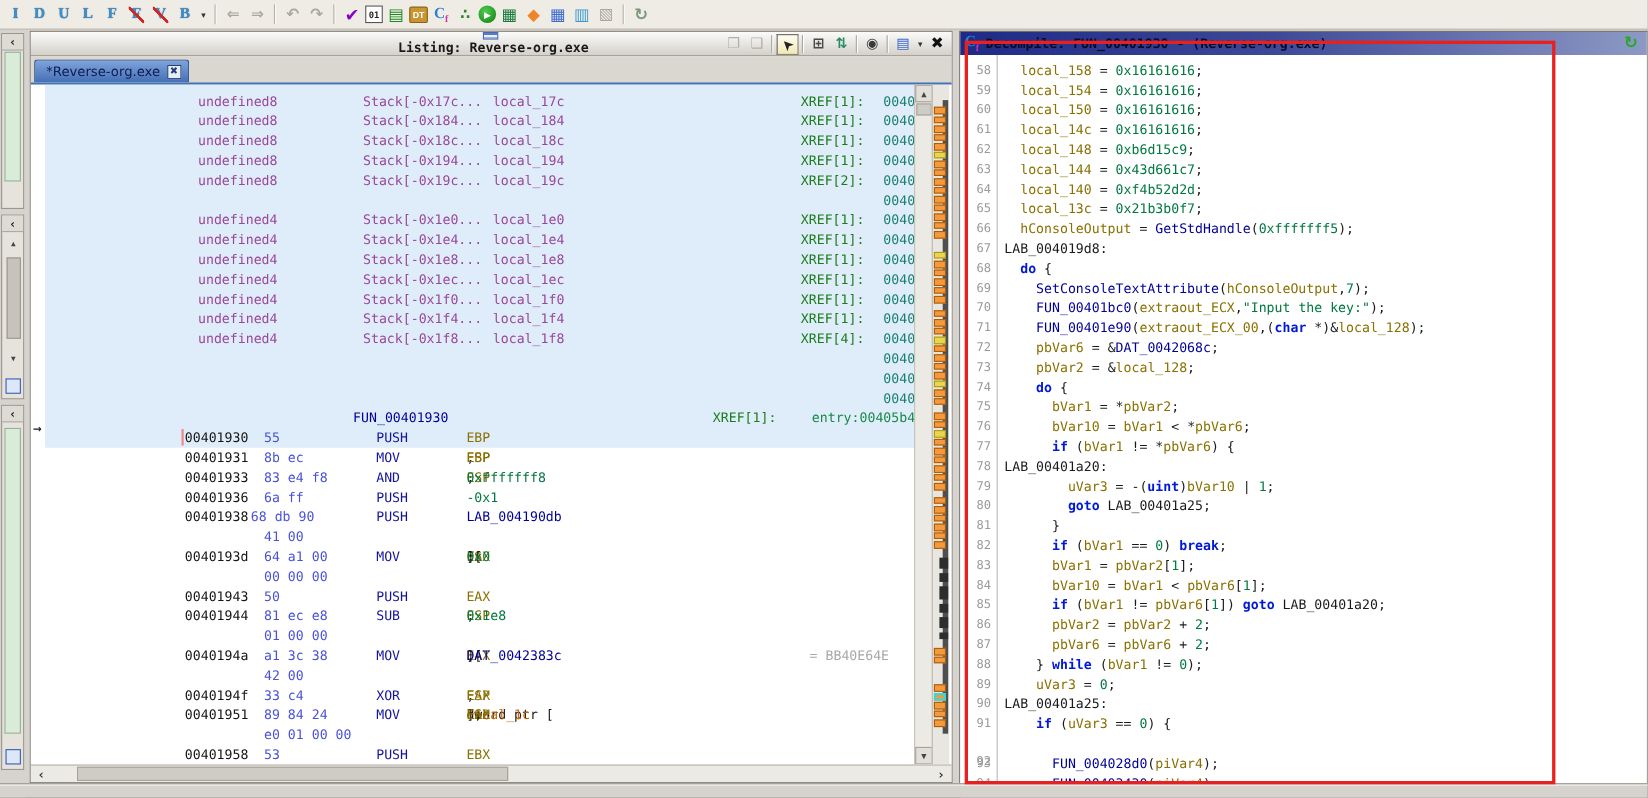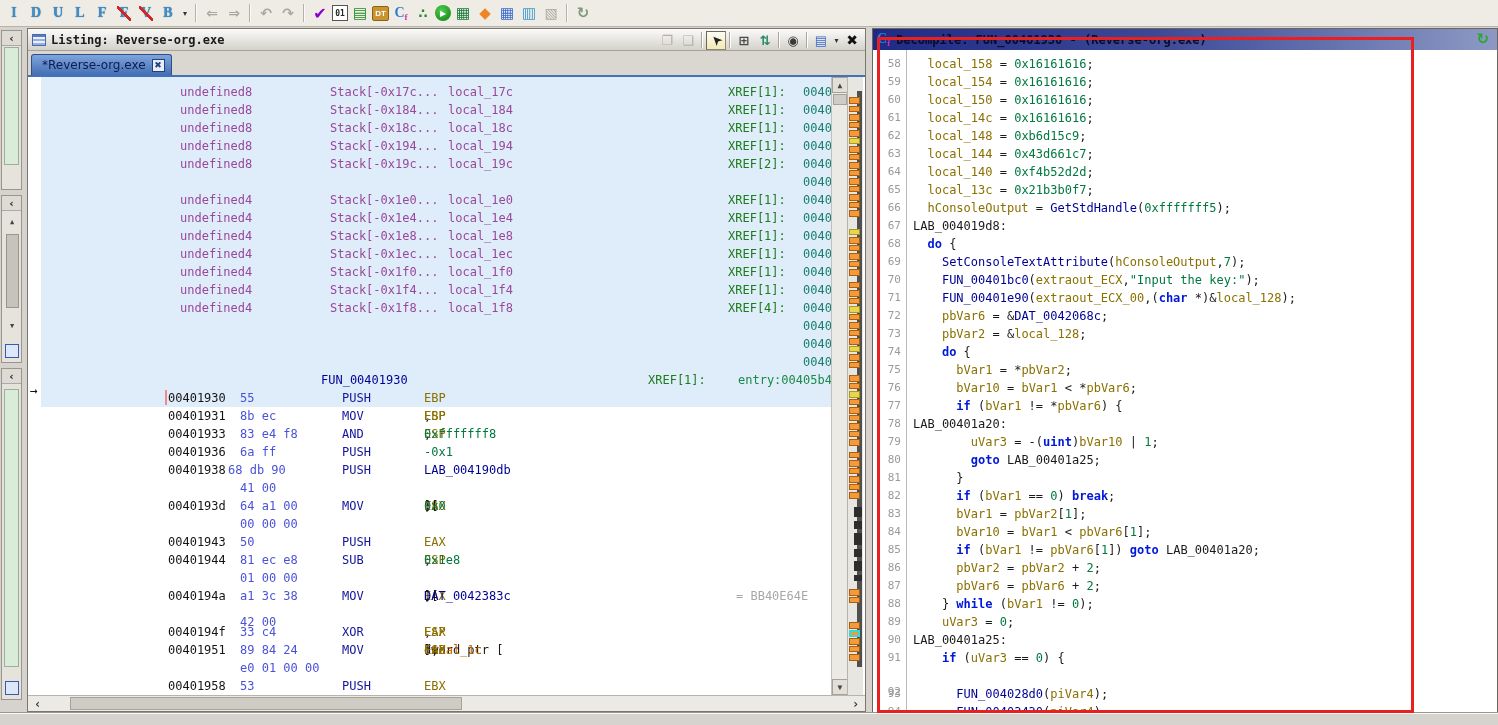--- a/index.html
+++ b/index.html
@@ -41,21 +41,21 @@
   .spdoc{position:absolute;left:3px;width:14px;height:14px;background:#dce8fa;border:1px solid #3a5ab0;}
   .sparrow{position:absolute;left:3px;width:14px;text-align:center;font-size:9px;color:#444;}
   .spthumb{position:absolute;left:4px;width:13px;background:#c6c3bc;border:1px solid #9a968c;}
 
   
   .listing{position:absolute;left:27px;top:28px;width:839px;height:684px;background:#fff;
            border:1px solid #7a766c;}
   .ltitle{position:absolute;left:0;top:0;width:100%;height:22px;
           background:linear-gradient(#fbfbfa,#d4d1ca);border-bottom:1px solid #a6a29a;
           display:flex;align-items:center;padding-left:4px;font-family:"DejaVu Sans Mono",monospace;
-          font-size:12px;font-weight:bold;color:#1a1a1a;}
+          font-size:12px;font-weight:bold;color:#1a1a1a;flex-direction:column;}
   .licon{width:14px;height:12px;background:#e8f0fc;border:1px solid #4a6ab0;margin-right:5px;
          background-image:linear-gradient(#5a7ac4 2px,transparent 2px,transparent 4px,#9ab0dc 4px,#9ab0dc 6px,transparent 6px,transparent 8px,#9ab0dc 8px,#9ab0dc 10px,transparent 10px);}
   .lbuttons{position:absolute;right:3px;top:1px;height:20px;display:flex;align-items:center;gap:1px;}
   .hb{width:20px;height:19px;display:flex;align-items:center;justify-content:center;
       font-size:13px;color:#4a4a4a;font-family:"DejaVu Sans",sans-serif;}
   .hb.dis{color:#b4b0a8;}
   .hb.ptr{transform:none;background:linear-gradient(#fdfcf4,#f3e9b4);border:1px solid #8a8678;
           border-top-color:#6a665c;border-left-color:#6a665c;}
   .hb.ptr span{display:inline-block;transform:rotate(-135deg);color:#222;}
   .hb.diffi{color:#2a8a6a;}
@@ -254,21 +254,21 @@
           <div class="lrow" style="top: 348px;"><span class="lt-addr" style="position: absolute; left: 140px;">00401933</span><span class="lt-b" style="position: absolute; left: 212px;">83 e4 f8</span><span class="lt-m" style="position: absolute; left: 314px;">AND</span><span class="ops" style="position: absolute; left: 396px;"><span class="tk-r">ESP</span><span class="tk-p">,</span><span class="tk-c">0xfffffff8</span></span></div>
           <div class="lrow" style="top: 366px;"><span class="lt-addr" style="position: absolute; left: 140px;">00401936</span><span class="lt-b" style="position: absolute; left: 212px;">6a ff</span><span class="lt-m" style="position: absolute; left: 314px;">PUSH</span><span class="ops" style="position: absolute; left: 396px;"><span class="tk-c">-0x1</span></span></div>
           <div class="lrow" style="top: 384px;"><span class="lt-addr" style="position: absolute; left: 140px;">00401938</span><span class="lt-b" style="position: absolute; left: 200px; text-align: center;">68 db 90</span><span class="lt-m" style="position: absolute; left: 314px;">PUSH</span><span class="ops" style="position: absolute; left: 396px;"><span class="tk-g">LAB_004190db</span></span></div>
           <div class="lrow" style="top: 402px;"><span class="lt-b" style="position: absolute; left: 212px;">41 00</span></div>
           <div class="lrow" style="top: 420px;"><span class="lt-addr" style="position: absolute; left: 140px;">0040193d</span><span class="lt-b" style="position: absolute; left: 212px;">64 a1 00</span><span class="lt-m" style="position: absolute; left: 314px;">MOV</span><span class="ops" style="position: absolute; left: 396px;"><span class="tk-r">EAX</span><span class="tk-p">,</span><span class="tk-r">FS</span><span class="tk-p">:[</span><span class="tk-c">0x0</span><span class="tk-p">]</span></span></div>
           <div class="lrow" style="top: 438px;"><span class="lt-b" style="position: absolute; left: 212px;">00 00 00</span></div>
           <div class="lrow" style="top: 456px;"><span class="lt-addr" style="position: absolute; left: 140px;">00401943</span><span class="lt-b" style="position: absolute; left: 212px;">50</span><span class="lt-m" style="position: absolute; left: 314px;">PUSH</span><span class="ops" style="position: absolute; left: 396px;"><span class="tk-r">EAX</span></span></div>
           <div class="lrow" style="top: 474px;"><span class="lt-addr" style="position: absolute; left: 140px;">00401944</span><span class="lt-b" style="position: absolute; left: 212px;">81 ec e8</span><span class="lt-m" style="position: absolute; left: 314px;">SUB</span><span class="ops" style="position: absolute; left: 396px;"><span class="tk-r">ESP</span><span class="tk-p">,</span><span class="tk-c">0x1e8</span></span></div>
           <div class="lrow" style="top: 492px;"><span class="lt-b" style="position: absolute; left: 212px;">01 00 00</span></div>
           <div class="lrow" style="top: 510px;"><span class="lt-addr" style="position: absolute; left: 140px;">0040194a</span><span class="lt-b" style="position: absolute; left: 212px;">a1 3c 38</span><span class="lt-m" style="position: absolute; left: 314px;">MOV</span><span class="ops" style="position: absolute; left: 396px;"><span class="tk-r">EAX</span><span class="tk-p">,[</span><span class="tk-g">DAT_0042383c</span><span class="tk-p">]</span></span><span class="lt-eq" style="position: absolute; left: 708px;">= BB40E64E</span></div>
-          <div class="lrow" style="top: 528px; margin-top: 8px;"><span class="lt-b" style="position: absolute; left: 212px;">42 00</span></div>
+          <div class="lrow" style="top: 528px;"><span class="lt-b" style="position: absolute; left: 212px;">42 00</span></div>
           <div class="lrow" style="top: 546px;"><span class="lt-addr" style="position: absolute; left: 140px;">0040194f</span><span class="lt-b" style="position: absolute; left: 212px;">33 c4</span><span class="lt-m" style="position: absolute; left: 314px;">XOR</span><span class="ops" style="position: absolute; left: 396px;"><span class="tk-r">EAX</span><span class="tk-p">,</span><span class="tk-r">ESP</span></span></div>
           <div class="lrow" style="top: 564px;"><span class="lt-addr" style="position: absolute; left: 140px;">00401951</span><span class="lt-b" style="position: absolute; left: 212px;">89 84 24</span><span class="lt-m" style="position: absolute; left: 314px;">MOV</span><span class="ops" style="position: absolute; left: 396px;"><span class="tk-p">dword ptr [</span><span class="tk-lv">local_1c</span><span class="tk-p"> + </span><span class="tk-r">ESP</span><span class="tk-p">],</span><span class="tk-r">EAX</span></span></div>
           <div class="lrow" style="top: 582px;"><span class="lt-b" style="position: absolute; left: 212px;">e0 01 00 00</span></div>
           <div class="lrow" style="top: 600px;"><span class="lt-addr" style="position: absolute; left: 140px;">00401958</span><span class="lt-b" style="position: absolute; left: 212px; text-align: center;">53</span><span class="lt-m" style="position: absolute; left: 314px;">PUSH</span><span class="ops" style="position: absolute; left: 396px;"><span class="tk-r">EBX</span></span></div>
         </div>
       <span class="marrow">→</span>
       <div class="curtick"></div>
       <div class="vscroll">
         <span class="varr" style="top:0">▲</span>
         <div class="vthumb"></div>

